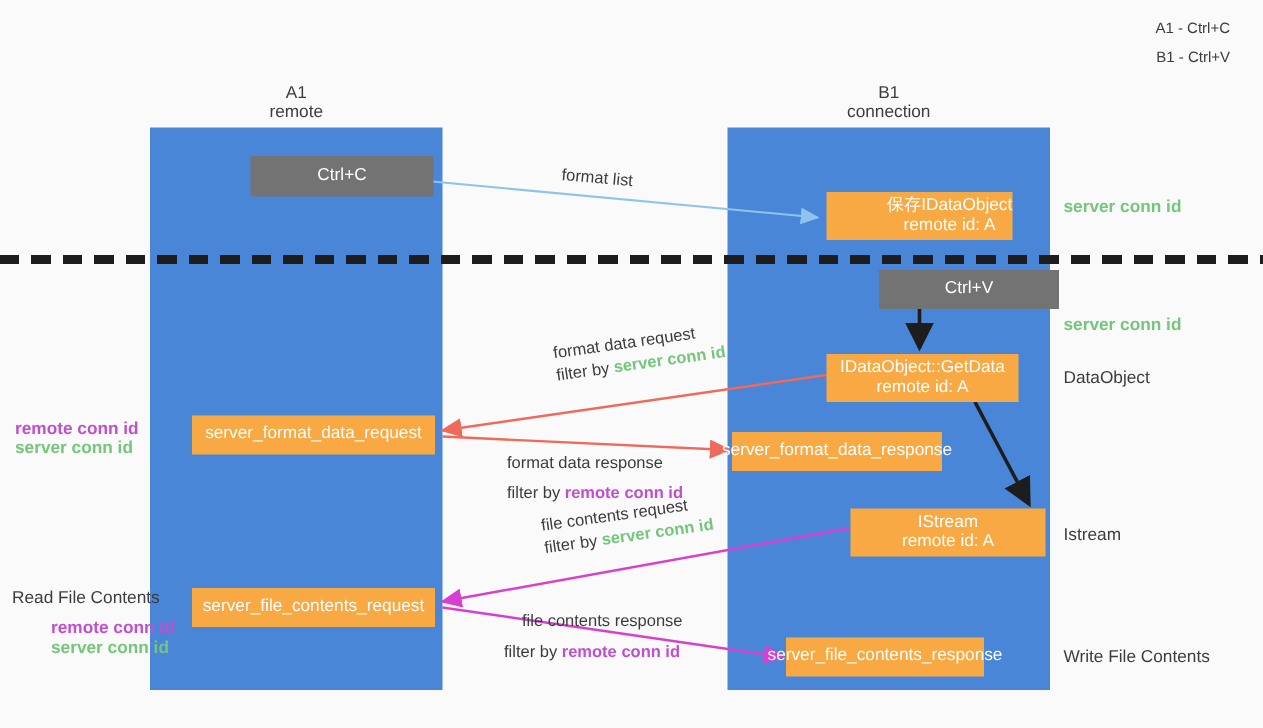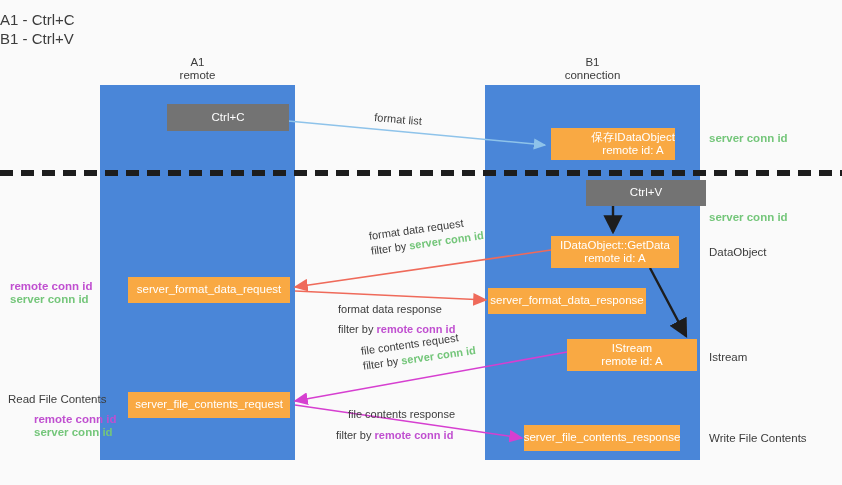--- a/index.html
+++ b/index.html
@@ -31,23 +31,23 @@
     line-height: 13px;
   }
   #hdr-a1 { left: 100px; top: 56px; width: 195px; }
   #hdr-b1 { left: 485px; top: 56px; width: 215px; }
 
   
   #title {
     position: absolute;
     left: 0; top: 10px;
     width: 820px;
-    text-align: left;
+    text-align: right;
     color: #3c3c3c;
-    font-size: 15px;
+    font-size: 10px;
     line-height: 19px;
   }
 
   
   .node {
     position: absolute;
     box-sizing: border-box;
     display: flex;
     flex-direction: column;
     align-items: center;
@@ -175,30 +175,30 @@
 
   <div class="node green" style="left:553px; top:180px; width:120px; height:26px;">
     <span>Ctrl+V</span>
   </div>
 
   <div class="node orange" style="left:551px; top:236px; width:128px; height:32px;">
     <span>IDataObject::GetData</span>
     <span>remote id: A</span>
   </div>
 
-  <div class="node orange" style="left:488px; top:288px; width:158px; height:26px;">
+  <div class="node orange" style="left:488px; top:288px; width:140px; height:26px;">
     <span>server_format_data_response</span>
   </div>
 
   <div class="node orange" style="left:567px; top:339px; width:130px; height:32px;">
     <span>IStream</span>
     <span>remote id: A</span>
   </div>
 
-  <div class="node orange" style="left:524px; top:425px; width:156px; height:26px;">
+  <div class="node orange" style="left:524px; top:425px; width:132px; height:26px;">
     <span>server_file_contents_response</span>
   </div>
 
   <div class="edge-label" style="left:375px; top:110px; transform: rotate(5deg); transform-origin: left top;">
     <span>format list</span>
   </div>
 
   <div class="edge-label" style="left:368px; top:229px; transform: rotate(-8deg); transform-origin: left top;">
     <div>format data request</div>
     <div><span>filter by </span><span class="em-green">server conn id</span></div>

